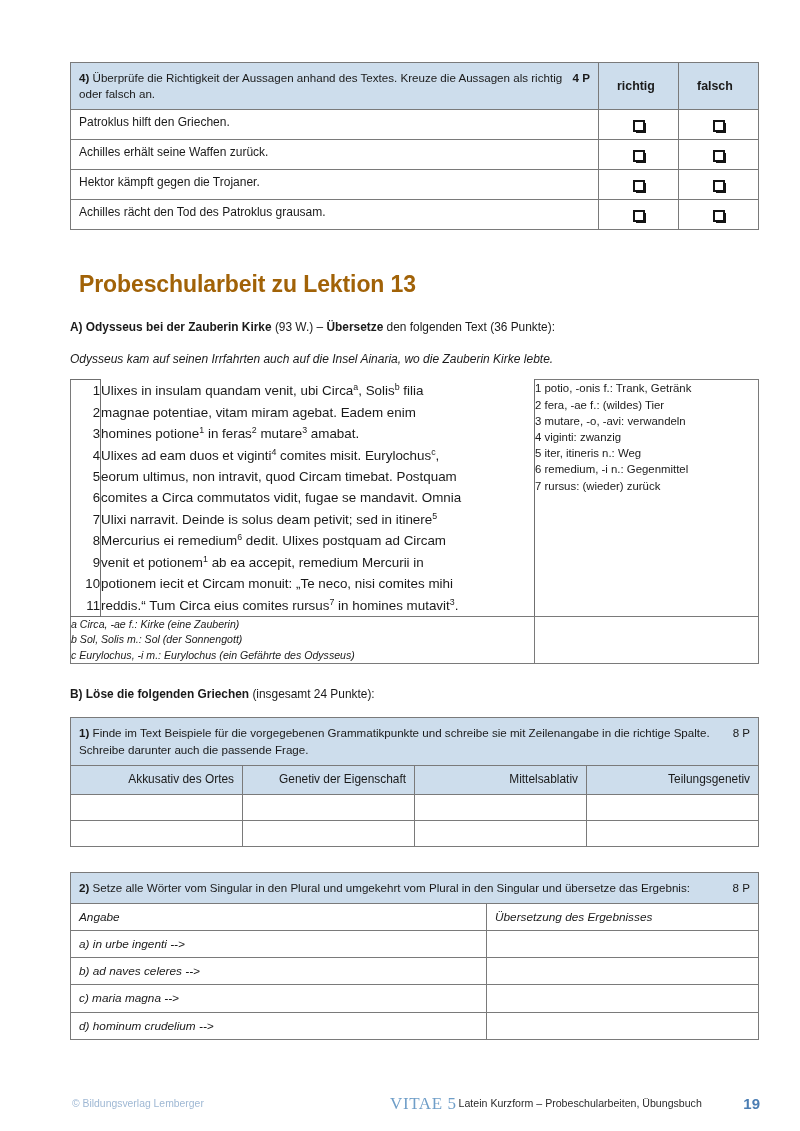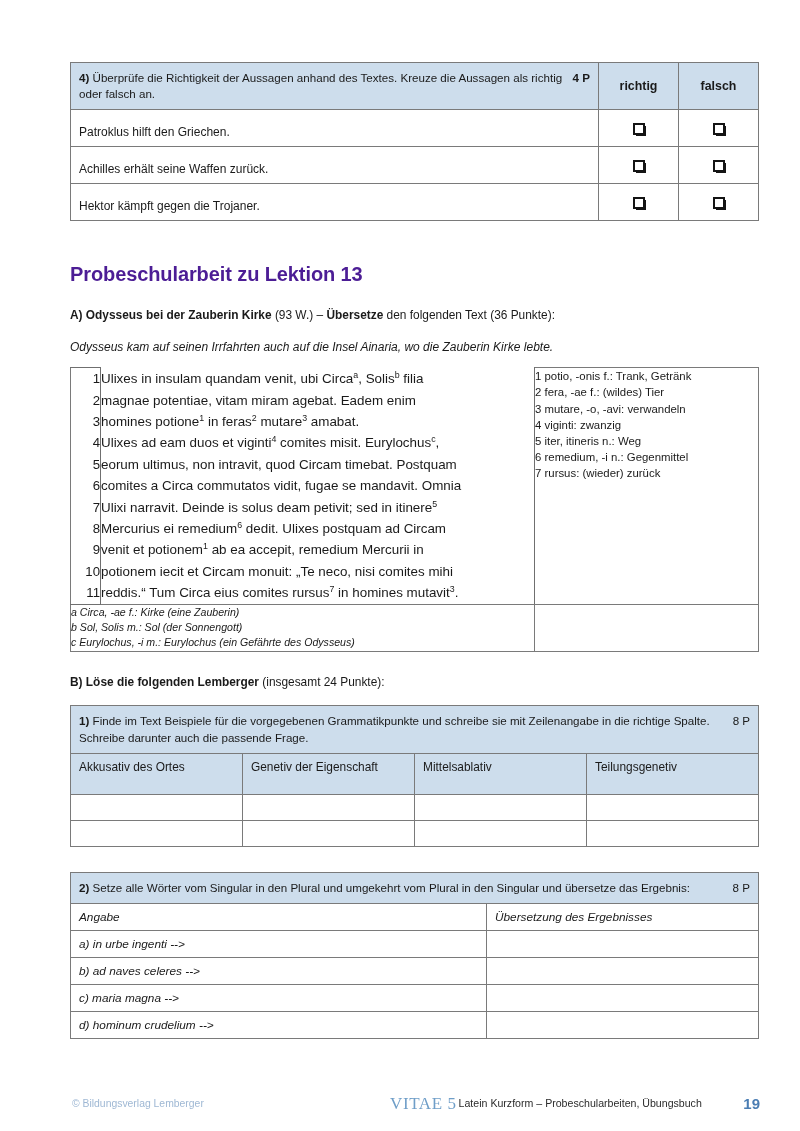--- a/index.html
+++ b/index.html
@@ -51,52 +51,52 @@
     line-height: 1.42;
     position: relative;
   }
   .t4 .prompt b { font-weight: bold; }
   .t4 .pts {
     float: right;
     font-weight: bold;
     font-size: 11.6px;
   }
   .t4 .colhead {
-    text-align: center;
+    text-align: left;
     font-weight: bold;
     font-size: 12.4px;
     vertical-align: middle;
-    padding: 6px 12px;
+    padding: 6px 18px;
   }
   .t4 .stmt {
-    padding: 15px 8px 6px 8px;
+    padding: 5px 8px 6px 8px;
     font-size: 12px;
     line-height: 1.25;
   }
   .t4 .box {
     text-align: center;
     vertical-align: middle;
     padding: 6px 0 5px 0;
   }
   .chk {
     display: inline-block;
     width: 8px;
     height: 8px;
     border: 2px solid #141414;
     background: #ffffff;
     box-shadow: 2px 2px 0 -1px #141414;
     vertical-align: middle;
   }
 
   
   h1.title {
-    margin: 0;
-    font-size: 20px;
+    margin: 9px;
+    font-size: 23px;
     font-weight: bold;
-    color: #4c1d95;
+    color: #a16207;
     letter-spacing: -0.1px;
     line-height: 1.1;
   }
   .title-wrap { margin-top: 42px; }
 
   
   .sec-line {
     margin-top: 22px;
     font-size: 11.9px;
     line-height: 1.35;
@@ -155,23 +155,24 @@
 
   
   .tex { margin-top: 15px; }
   .tex .prompt {
     padding: 7px 8px 6px 8px;
     font-size: 11.6px;
     line-height: 1.45;
   }
   .tex .pts { float: right; font-weight: normal; }
   .tex .colhead {
-    padding: 6px 8px 20px 8px;
+    padding: 6px 8px 8px 8px;
     font-size: 11.9px;
     line-height: 1.2;
+    text-align: right;
   }
   .tex .emptyrow td { height: 25px; }
   .tex .ital {
     padding: 6px 8px 6px 8px;
     font-size: 11.8px;
     font-style: italic;
     line-height: 1.2;
   }
 
   
@@ -241,20 +242,25 @@
           <td class="box"><span class="chk"></span></td>
           <td class="box"><span class="chk"></span></td>
         </tr>
         <tr>
           <td class="stmt">Achilles erhält seine Waffen zurück.</td>
           <td class="box"><span class="chk"></span></td>
           <td class="box"><span class="chk"></span></td>
         </tr>
         <tr>
           <td class="stmt">Hektor kämpft gegen die Trojaner.</td>
+          <td class="box"><span class="chk"></span></td>
+          <td class="box"><span class="chk"></span></td>
+        </tr>
+        <tr>
+          <td class="stmt">Achilles rächt den Tod des Patroklus grausam.</td>
           <td class="box"><span class="chk"></span></td>
           <td class="box"><span class="chk"></span></td>
         </tr>
       </tbody>
     </table>
 
     <div class="title-wrap">
       <h1 class="title">Probeschularbeit zu Lektion 13</h1>
     </div>
 
@@ -336,21 +342,21 @@
             <div>b Sol, Solis m.: Sol (der Sonnengott)</div>
             <div>c Eurylochus, -i m.: Eurylochus (ein Gefährte des Odysseus)</div>
           </td>
           <td></td>
         </tr>
       </tbody>
     </table>
 
     <div class="sec-b">
       <b>B)</b>
-      <b>Löse die folgenden Lemberger</b>
+      <b>Löse die folgenden Griechen</b>
       <span>(insgesamt 24 Punkte):</span>
     </div>
 
     <table class="doc tex">
       <colgroup>
           <col style="width:172px">
           <col style="width:172px">
           <col style="width:172px">
           <col style="width:172px">
         </colgroup>

